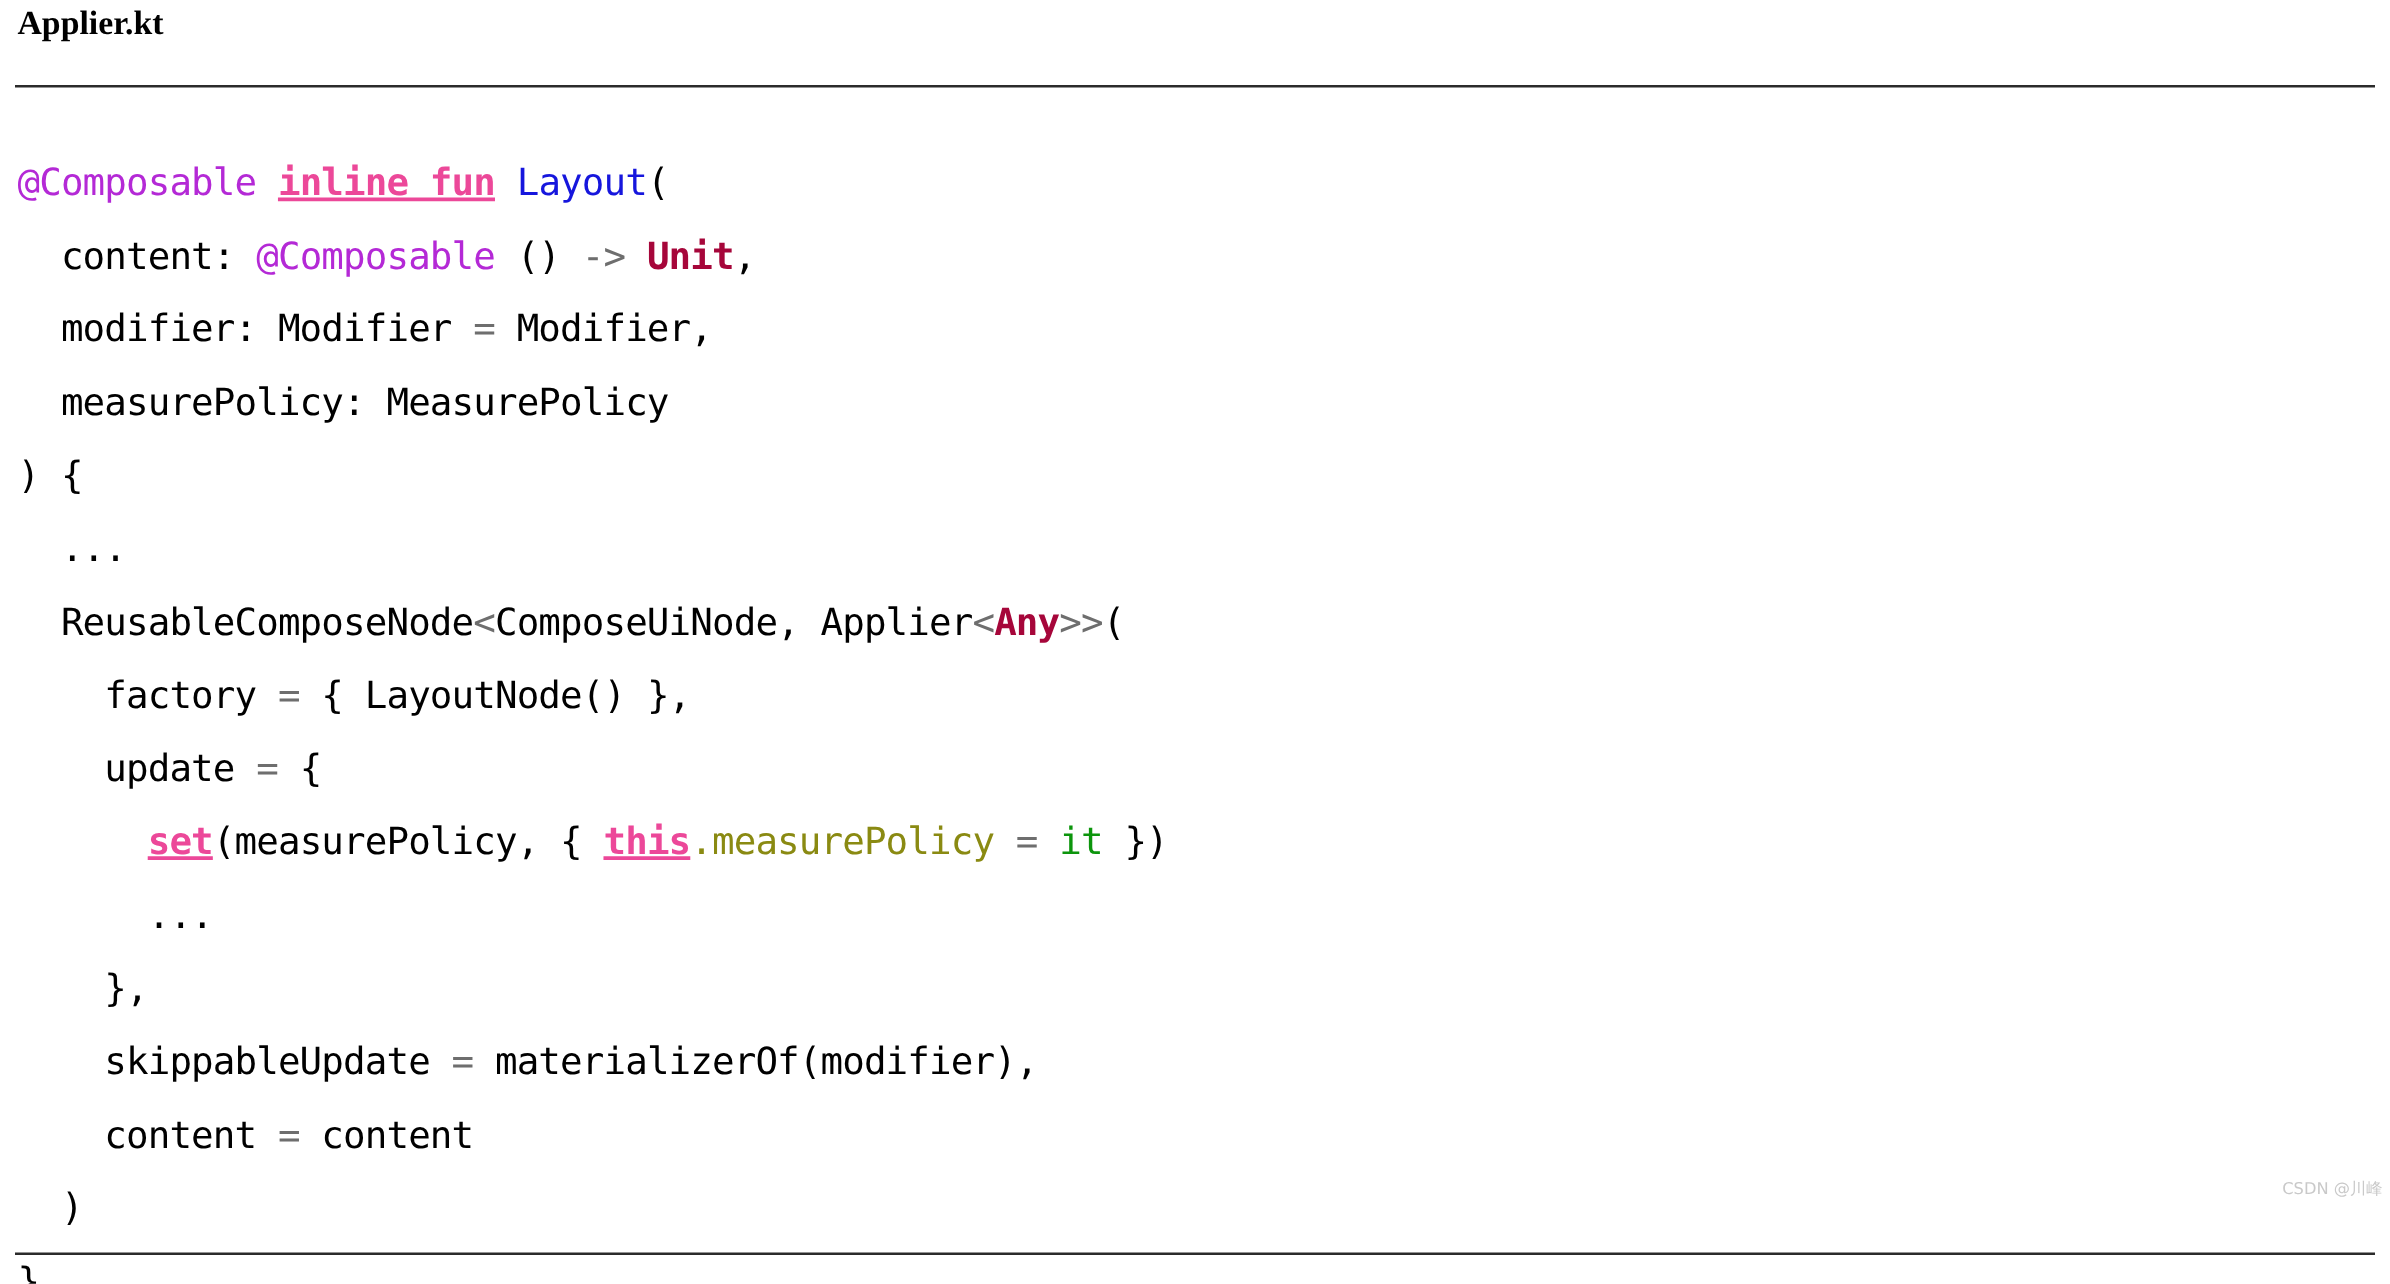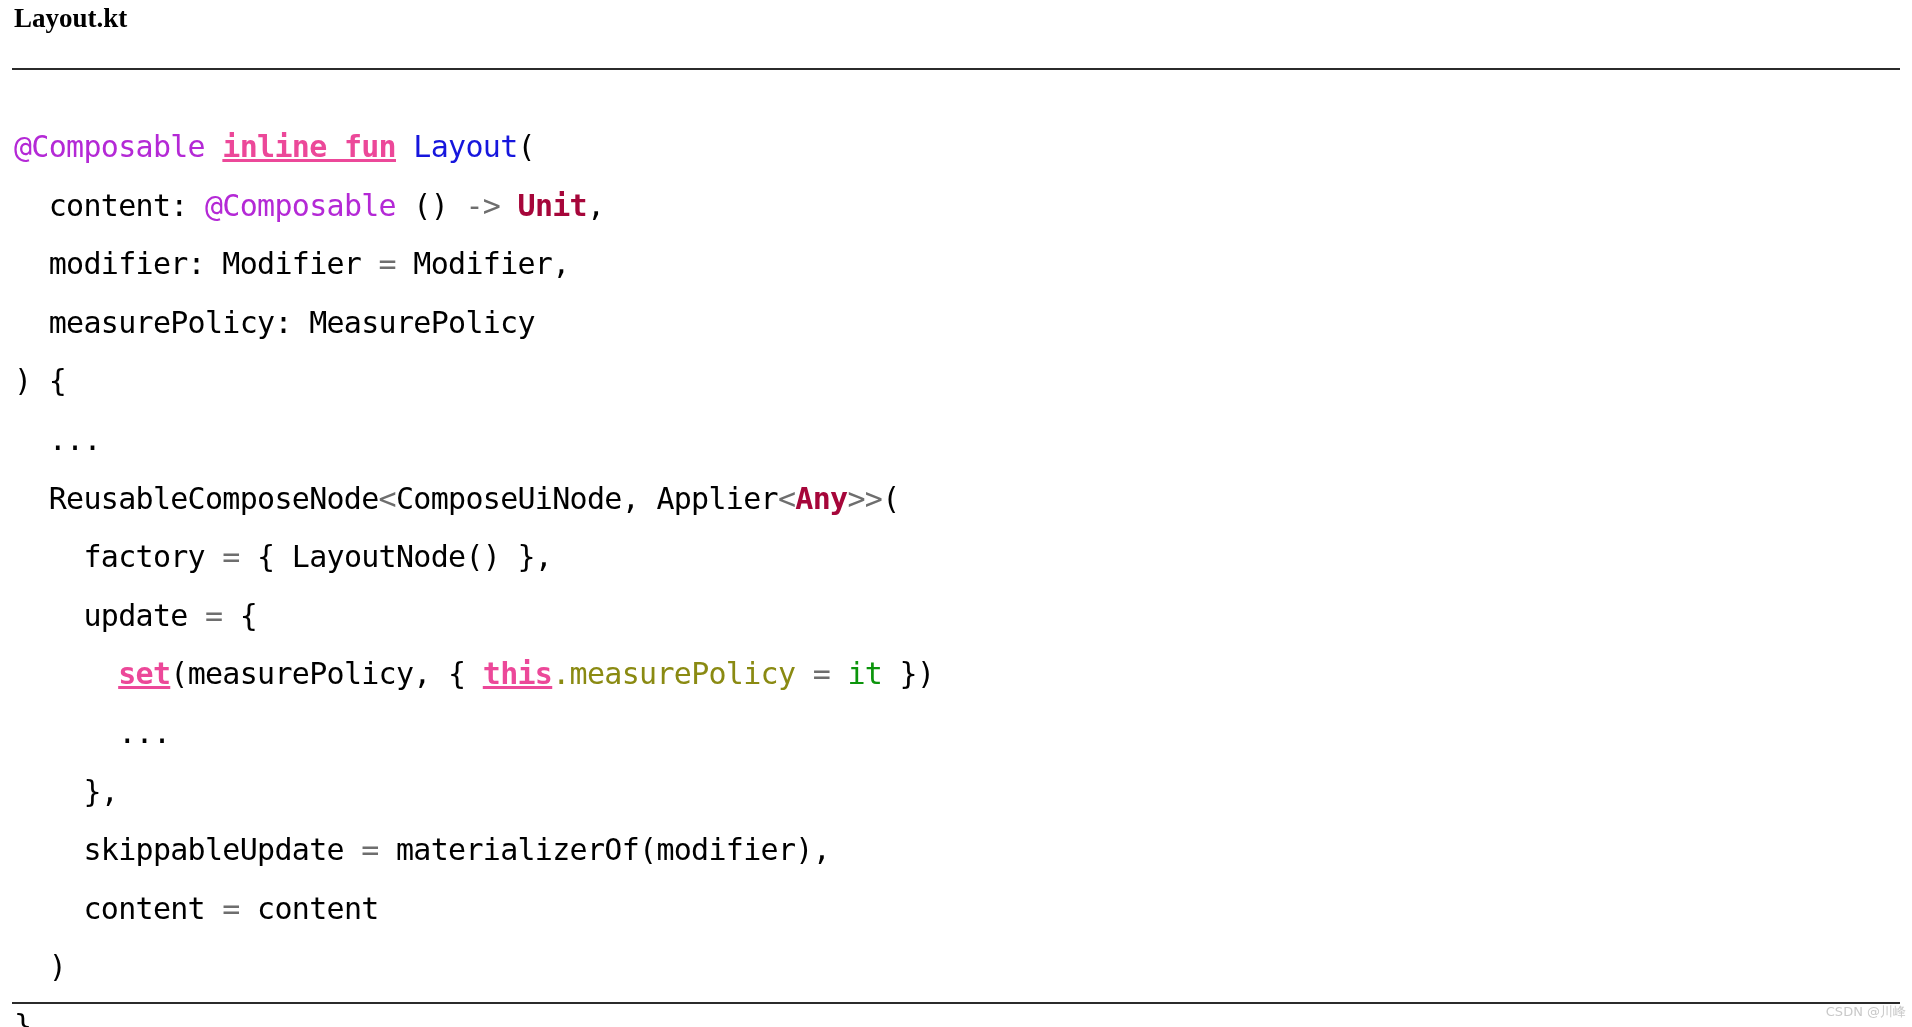--- a/index.html
+++ b/index.html
@@ -75,35 +75,35 @@
   .t-type    { color: #a6063a; font-weight: bold; }  
   .t-op      { color: #6e6e6e; }            
   .t-prop    { color: #8a8a12; margin-top: 10px; }            
   .t-var     { color: #0c950c; text-align: center; }            
   .t-dots    { color: #000000; }
 
   
   .watermark {
     position: absolute;
     right: 6px;
-    top: 1004px;
+    top: 944px;
     font-family: "DejaVu Sans", sans-serif;
     font-size: 13px;
     line-height: 16px;
     color: #c9c9c9;
     white-space: pre;
     user-select: none;
   }
 </style>
 </head>
 <body>
 
 <div id="page-root">
 
-  <div class="file-title">Layout.kt</div>
+  <div class="file-title">Applier.kt</div>
 
   <div class="rule top"></div>
 
   <pre class="code" id="code-block"><span class="ln"><span class="t-anno">@Composable</span><span class="t-plain"> </span><span class="t-kw">inline fun</span><span class="t-plain"> </span><span class="t-fn">Layout</span><span class="t-plain">(</span></span><span class="ln"><span class="t-plain">  content: </span><span class="t-anno">@Composable</span><span class="t-plain"> () </span><span class="t-op">-&gt;</span><span class="t-plain"> </span><span class="t-type">Unit</span><span class="t-plain">,</span></span><span class="ln"><span class="t-plain">  modifier: Modifier </span><span class="t-op">=</span><span class="t-plain"> Modifier,</span></span><span class="ln"><span class="t-plain">  measurePolicy: MeasurePolicy</span></span><span class="ln"><span class="t-plain">) {</span></span><span class="ln"><span class="t-dots">  ...</span></span><span class="ln"><span class="t-plain">  ReusableComposeNode</span><span class="t-op">&lt;</span><span class="t-plain">ComposeUiNode, Applier</span><span class="t-op">&lt;</span><span class="t-type">Any</span><span class="t-op">&gt;&gt;</span><span class="t-plain">(</span></span><span class="ln"><span class="t-plain">    factory </span><span class="t-op">=</span><span class="t-plain"> { LayoutNode() },</span></span><span class="ln"><span class="t-plain">    update </span><span class="t-op">=</span><span class="t-plain"> {</span></span><span class="ln"><span class="t-plain">      </span><span class="t-kw">set</span><span class="t-plain">(measurePolicy, { </span><span class="t-kw">this</span><span class="t-prop">.measurePolicy</span><span class="t-plain"> </span><span class="t-op">=</span><span class="t-plain"> </span><span class="t-var">it</span><span class="t-plain"> })</span></span><span class="ln"><span class="t-dots">      ...</span></span><span class="ln"><span class="t-plain">    },</span></span><span class="ln"><span class="t-plain">    skippableUpdate </span><span class="t-op">=</span><span class="t-plain"> materializerOf(modifier),</span></span><span class="ln"><span class="t-plain">    content </span><span class="t-op">=</span><span class="t-plain"> content</span></span><span class="ln"><span class="t-plain">  )</span></span><span class="ln"><span class="t-plain">}</span></span></pre>
 
   <div class="rule bottom"></div>
 
   <div class="watermark">CSDN @川峰</div>
 
 </div>

